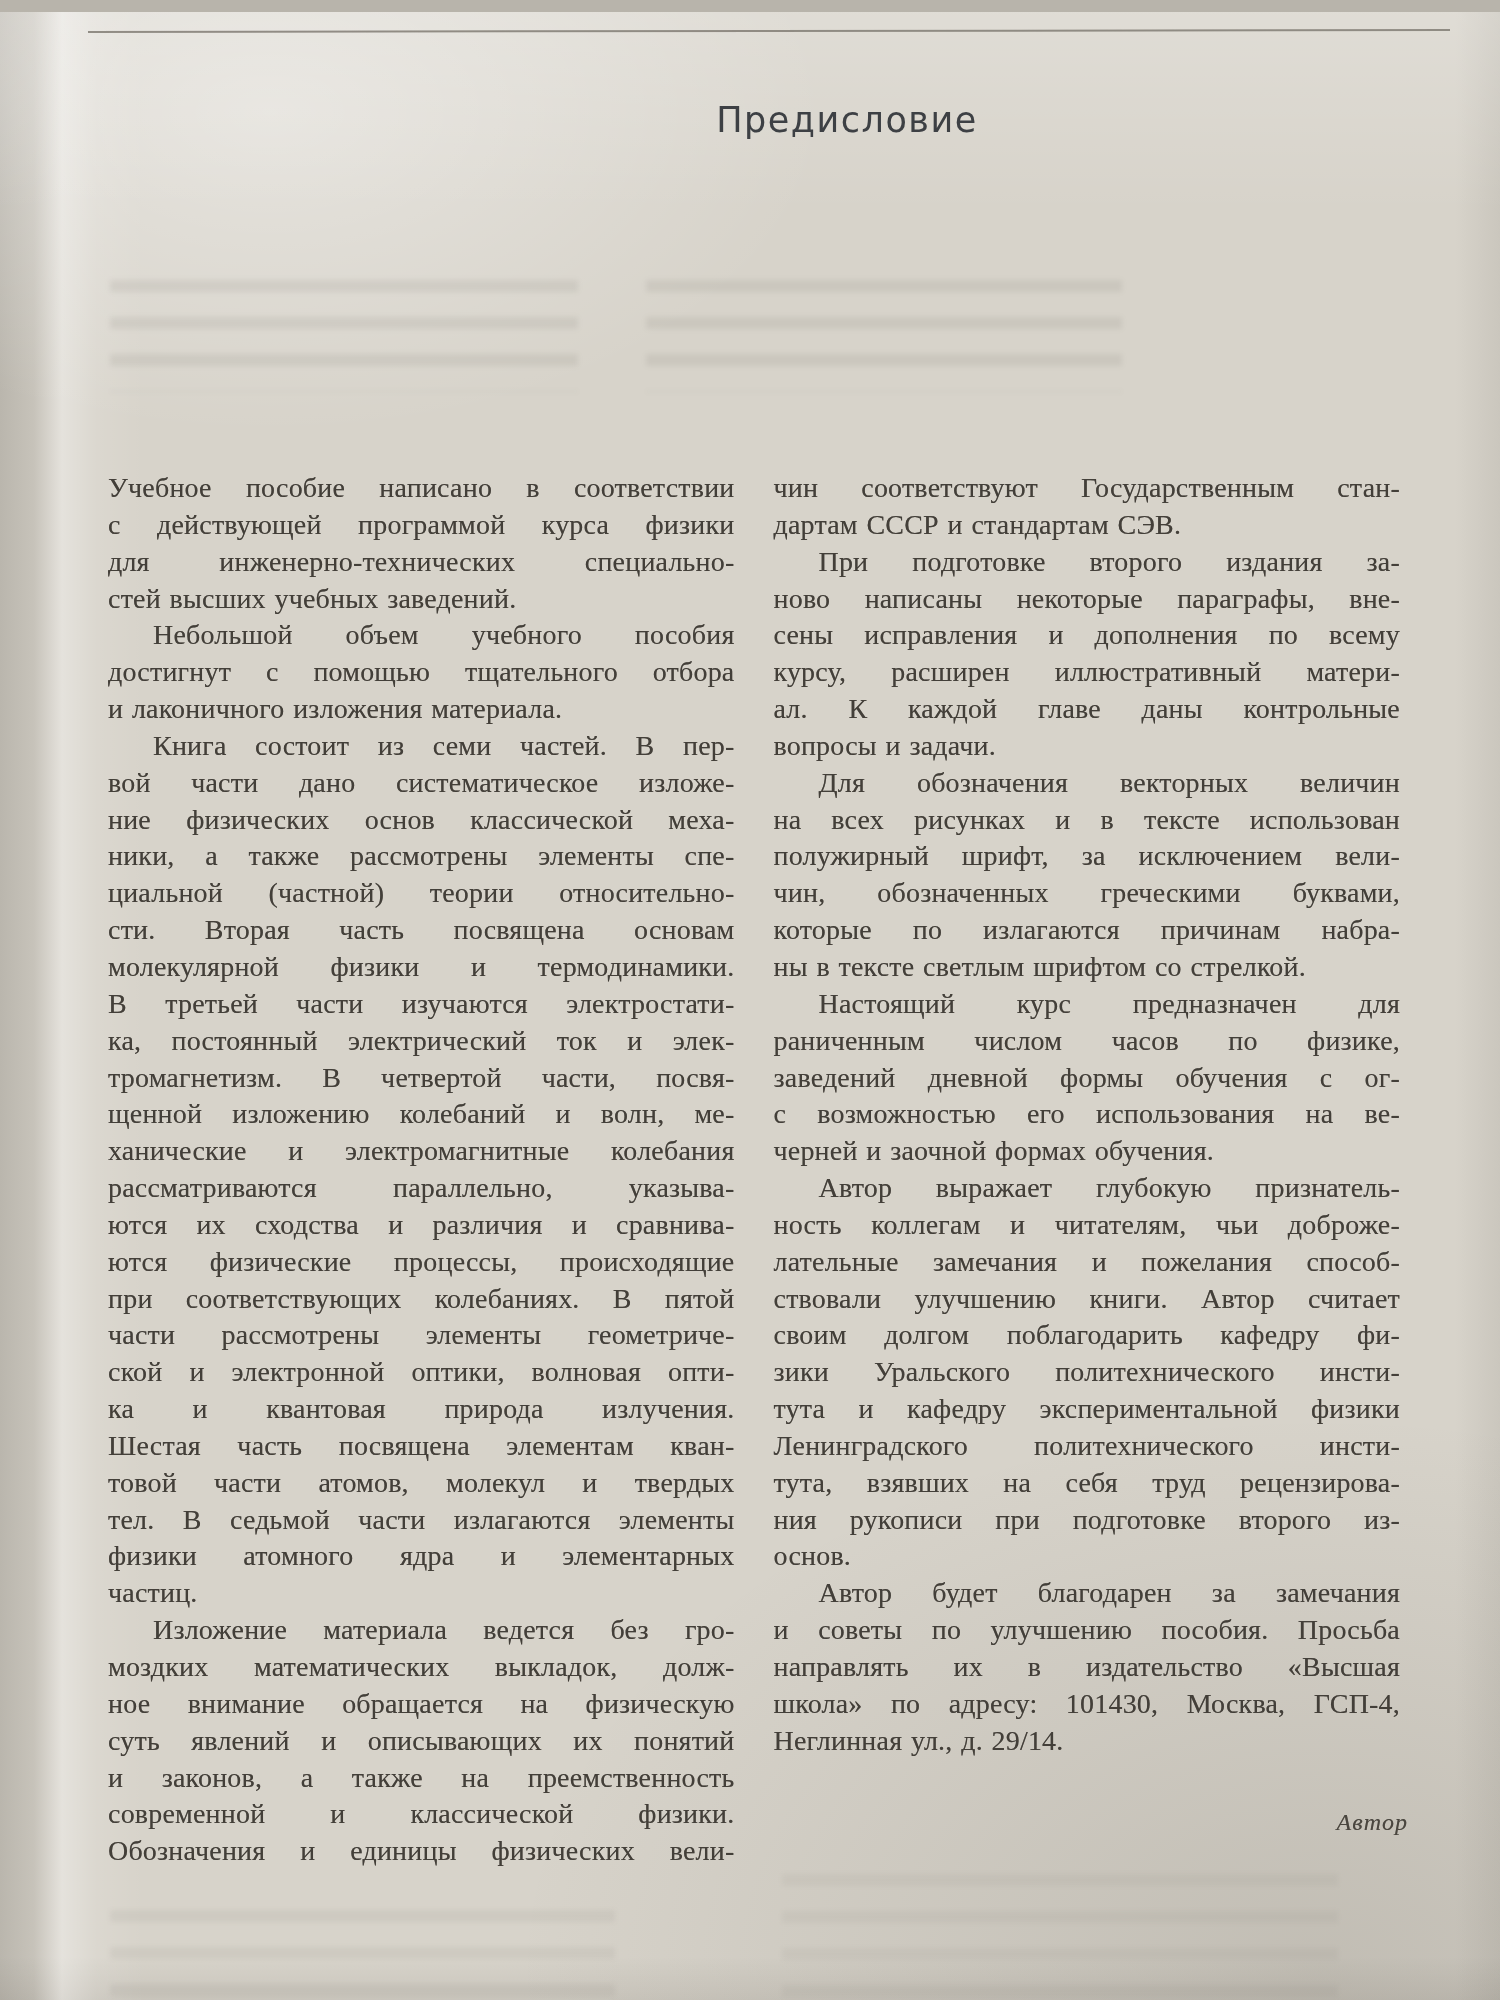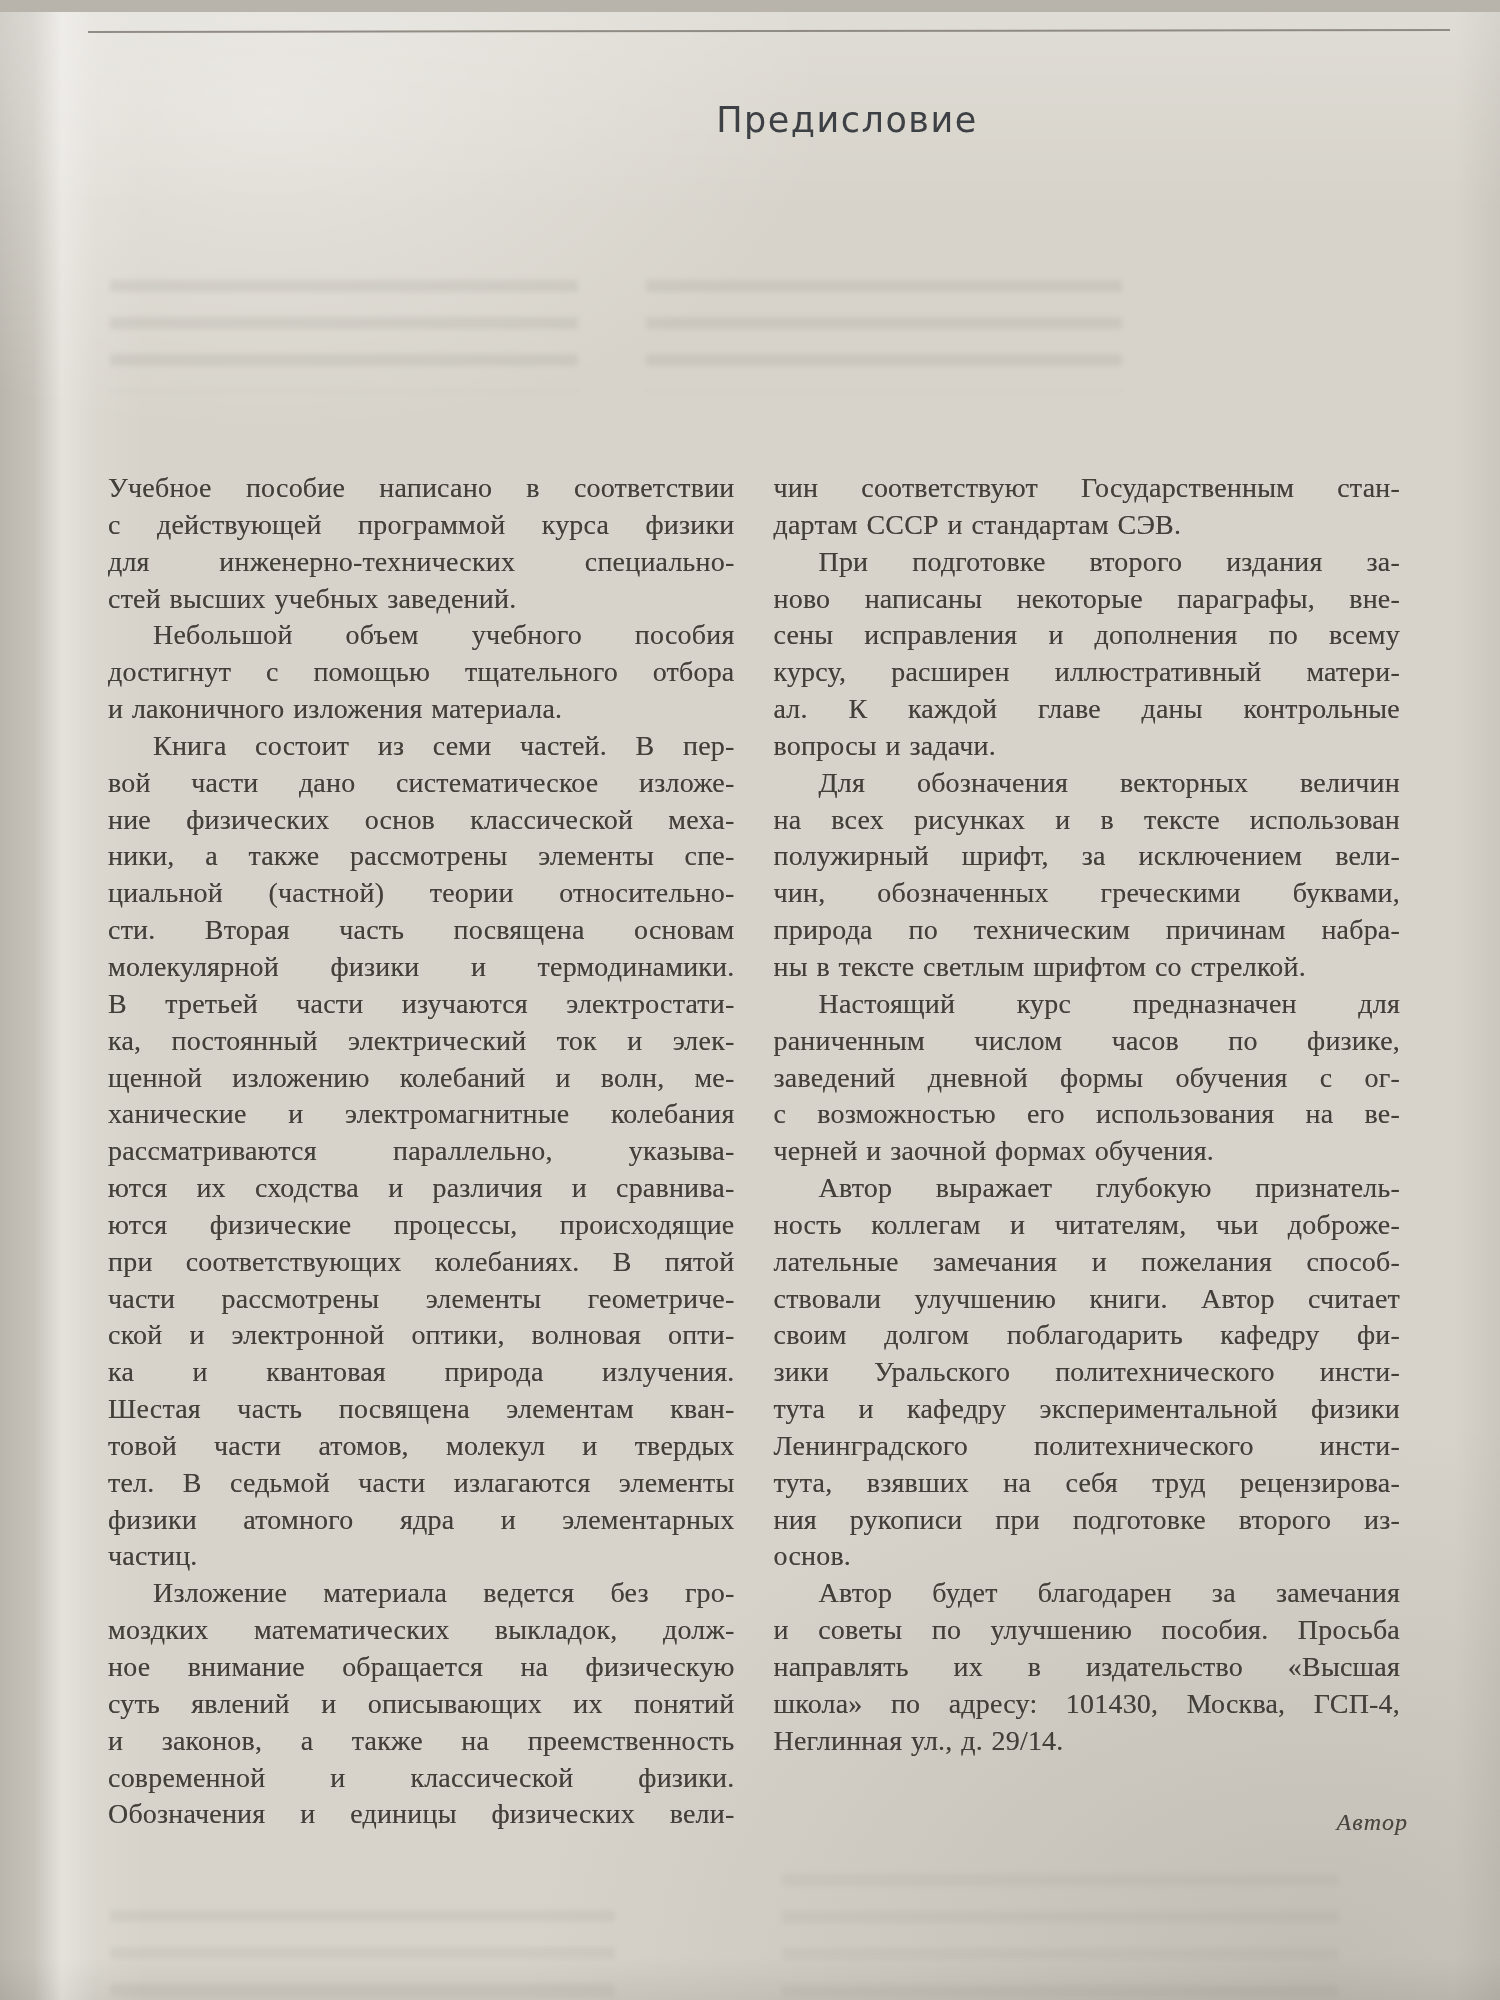--- a/index.html
+++ b/index.html
@@ -84,20 +84,21 @@
         <div class="line final">и лаконичного изложения материала.</div>
         <div class="line indent">Книга состоит из семи частей. В пер-</div>
         <div class="line">вой части дано систематическое изложе-</div>
         <div class="line">ние физических основ классической меха-</div>
         <div class="line">ники, а также рассмотрены элементы спе-</div>
         <div class="line">циальной (частной) теории относительно-</div>
         <div class="line">сти. Вторая часть посвящена основам</div>
         <div class="line">молекулярной физики и термодинамики.</div>
         <div class="line">В третьей части изучаются электростати-</div>
         <div class="line">ка, постоянный электрический ток и элек-</div>
+        <div class="line">тромагнетизм. В четвертой части, посвя-</div>
         <div class="line">щенной изложению колебаний и волн, ме-</div>
         <div class="line">ханические и электромагнитные колебания</div>
         <div class="line">рассматриваются параллельно, указыва-</div>
         <div class="line">ются их сходства и различия и сравнива-</div>
         <div class="line">ются физические процессы, происходящие</div>
         <div class="line">при соответствующих колебаниях. В пятой</div>
         <div class="line">части рассмотрены элементы геометриче-</div>
         <div class="line">ской и электронной оптики, волновая опти-</div>
         <div class="line">ка и квантовая природа излучения.</div>
         <div class="line">Шестая часть посвящена элементам кван-</div>
@@ -119,21 +120,21 @@
         <div class="line indent">При подготовке второго издания за-</div>
         <div class="line">ново написаны некоторые параграфы, вне-</div>
         <div class="line">сены исправления и дополнения по всему</div>
         <div class="line">курсу, расширен иллюстративный матери-</div>
         <div class="line">ал. К каждой главе даны контрольные</div>
         <div class="line final">вопросы и задачи.</div>
         <div class="line indent">Для обозначения векторных величин</div>
         <div class="line">на всех рисунках и в тексте использован</div>
         <div class="line">полужирный шрифт, за исключением вели-</div>
         <div class="line">чин, обозначенных греческими буквами,</div>
-        <div class="line">природа по техническим причинам набра-</div>
+        <div class="line">которые по излагаются причинам набра-</div>
         <div class="line final">ны в тексте светлым шрифтом со стрелкой.</div>
         <div class="line indent">Настоящий курс предназначен для</div>
         <div class="line">раниченным числом часов по физике,</div>
         <div class="line">заведений дневной формы обучения с ог-</div>
         <div class="line">с возможностью его использования на ве-</div>
         <div class="line final">черней и заочной формах обучения.</div>
         <div class="line indent">Автор выражает глубокую признатель-</div>
         <div class="line">ность коллегам и читателям, чьи доброже-</div>
         <div class="line">лательные замечания и пожелания способ-</div>
         <div class="line">ствовали улучшению книги. Автор считает</div>

